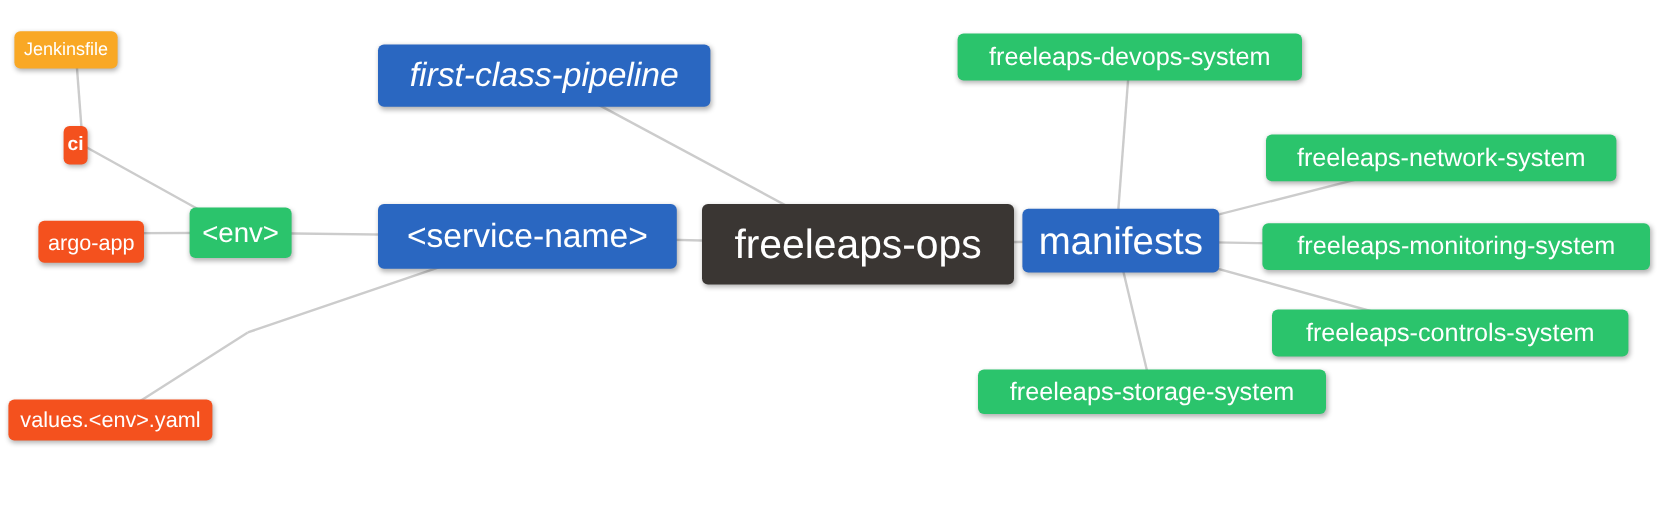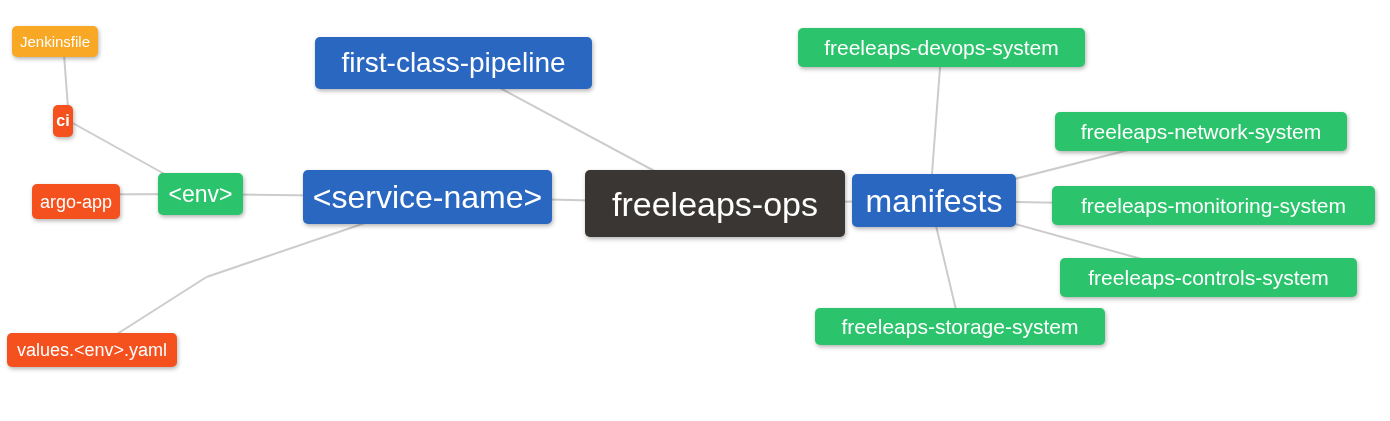--- a/index.html
+++ b/index.html
@@ -79,24 +79,24 @@
       </div>
       <div class="node" style="left: 32px; top: 184px; width: 88px; height: 35px; background: rgb(244, 81, 30); color: rgb(255, 255, 255); font-size: 18px;">
         <span>argo-app</span>
       </div>
       <div class="node" style="left: 158px; top: 173px; width: 85px; height: 42px; background: rgb(43, 196, 108); color: rgb(255, 255, 255); font-size: 23px;">
         <span>&lt;env&gt;</span>
       </div>
       <div class="node" style="left: 7px; top: 333px; width: 170px; height: 34px; background: rgb(244, 81, 30); color: rgb(255, 255, 255); font-size: 18px;">
         <span>values.&lt;env&gt;.yaml</span>
       </div>
-      <div class="node" style="left: 315px; top: 37px; width: 277px; height: 52px; background: rgb(42, 103, 193); color: rgb(255, 255, 255); font-size: 28px;">
+      <div class="node" style="left: 315px; top: 37px; width: 277px; height: 52px; background: rgb(42, 103, 193); color: rgb(255, 255, 255); font-size: 28px; font-style: italic;">
         <span>first-class-pipeline</span>
       </div>
-      <div class="node" style="left: 303px; top: 170px; width: 249px; height: 54px; background: rgb(42, 103, 193); color: rgb(255, 255, 255); font-size: 32px;">
+      <div class="node" style="left: 315px; top: 170px; width: 249px; height: 54px; background: rgb(42, 103, 193); color: rgb(255, 255, 255); font-size: 28px;">
         <span>&lt;service-name&gt;</span>
       </div>
       <div class="node" style="left: 585px; top: 170px; width: 260px; height: 67px; background: rgb(58, 54, 51); color: rgb(255, 255, 255); font-size: 34px; justify-content: center;">
         <span>freeleaps-ops</span>
       </div>
       <div class="node" style="left: 852px; top: 174px; width: 164px; height: 53px; background: rgb(42, 103, 193); color: rgb(255, 255, 255); font-size: 32px;">
         <span>manifests</span>
       </div>
       <div class="node" style="left: 798px; top: 28px; width: 287px; height: 39px; background: rgb(43, 196, 108); color: rgb(255, 255, 255); font-size: 21px;">
         <span>freeleaps-devops-system</span>

